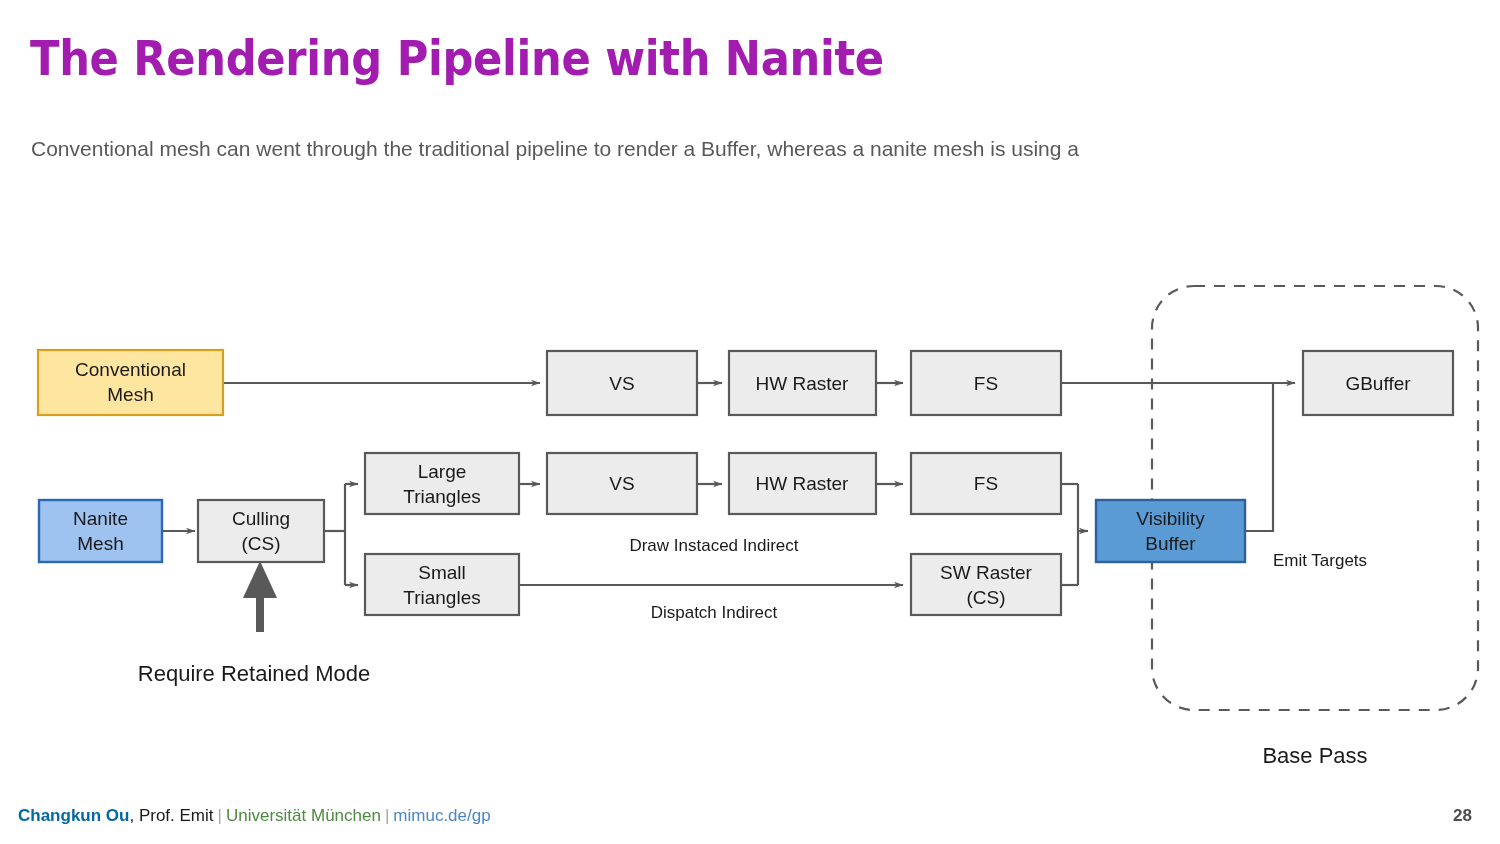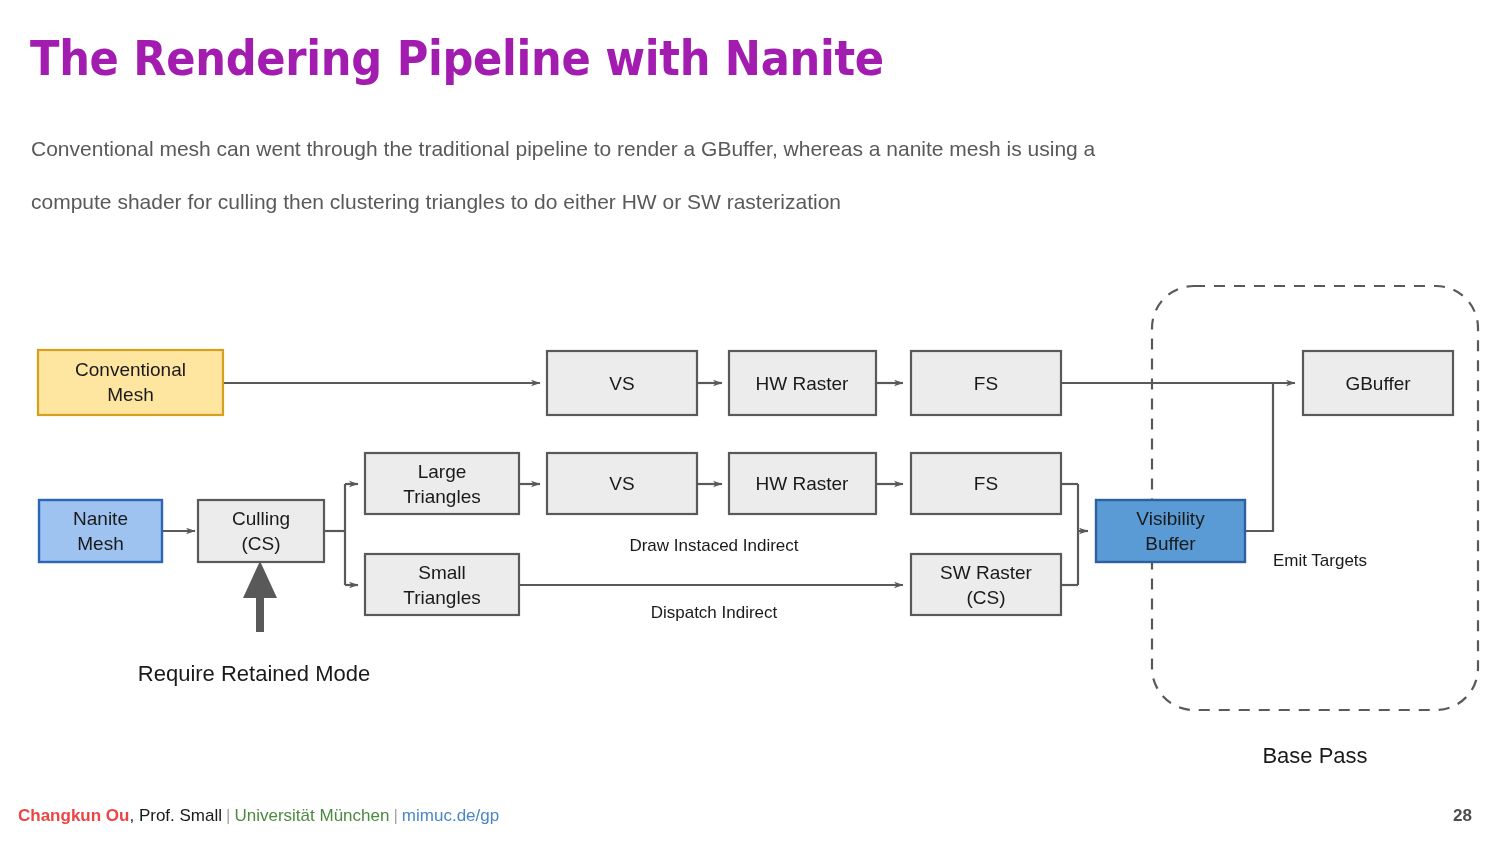--- a/index.html
+++ b/index.html
@@ -69,21 +69,21 @@
   
   #footer {
     position: absolute;
     left: 18px;
     bottom: 18px;
     font-family: "Liberation Sans", sans-serif;
     font-size: 17px;
     color: #1a1a1a;
     white-space: nowrap;
   }
-  #footer .author { font-weight: bold; color: #ef4444; }
+  #footer .author { font-weight: bold; color: #0369a1; }
   #footer .sep { color: #a6a6a6; padding: 0 4px; }
   #footer .univ { color: #4c8a3f; margin-top: 8px; }
   #footer .link { color: #4a86c8; }
   #pagenum {
     position: absolute;
     right: 28px;
     bottom: 18px;
     font-family: "Liberation Sans", sans-serif;
     font-size: 17px;
     font-weight: bold;
@@ -91,22 +91,21 @@
   }
 </style>
 </head>
 <body>
 
 <div id="slide">
 
   <div id="title">The Rendering Pipeline with Nanite</div>
 
   <div id="subtitle">
-    <div>Conventional mesh can went through the traditional pipeline to render a GBuffer, whereas a nanite mesh is using a</div>
-    <div>compute shader for culling then clustering triangles to do either HW or SW rasterization</div>
+    <div>Conventional mesh can went through the traditional pipeline to render a Buffer, whereas a nanite mesh is using a</div>
   </div>
 
   <svg id="diagram" viewBox="0 0 1500 800">
     <defs>
       <marker id="arrowthin" markerWidth="10" markerHeight="10" refX="9" refY="3.6" orient="auto" markerUnits="userSpaceOnUse">
         <path d="M0,0.4 L9.5,3.6 L0,6.8 L2.6,3.6 Z" fill="#595959"></path>
       </marker>
     </defs>
 
     <rect x="1152" y="286" width="326" height="424" rx="42" ry="42" fill="none" stroke="#595959" stroke-width="2.2" stroke-dasharray="11 9"></rect>
@@ -227,18 +226,18 @@
     </g>
 
     <text class="anno-label" x="714" y="551" text-anchor="middle">Draw Instaced Indirect</text>
     <text class="anno-label" x="714" y="618" text-anchor="middle">Dispatch Indirect</text>
     <text class="anno-label" x="1320" y="566" text-anchor="middle">Emit Targets</text>
     <text class="big-anno-label" x="254" y="681" text-anchor="middle">Require Retained Mode</text>
     <text class="big-anno-label" x="1315" y="763" text-anchor="middle">Base Pass</text>
   </svg>
 
   <div id="footer">
-    <span class="author">Changkun Ou</span><span class="coauthor">, Prof. Small</span><span class="sep">|</span><span class="univ">Universität München</span><span class="sep">|</span><span class="link">mimuc.de/gp</span>
+    <span class="author">Changkun Ou</span><span class="coauthor">, Prof. Emit</span><span class="sep">|</span><span class="univ">Universität München</span><span class="sep">|</span><span class="link">mimuc.de/gp</span>
   </div>
 
   <div id="pagenum">28</div>
 
 </div>
 
 </body></html>

